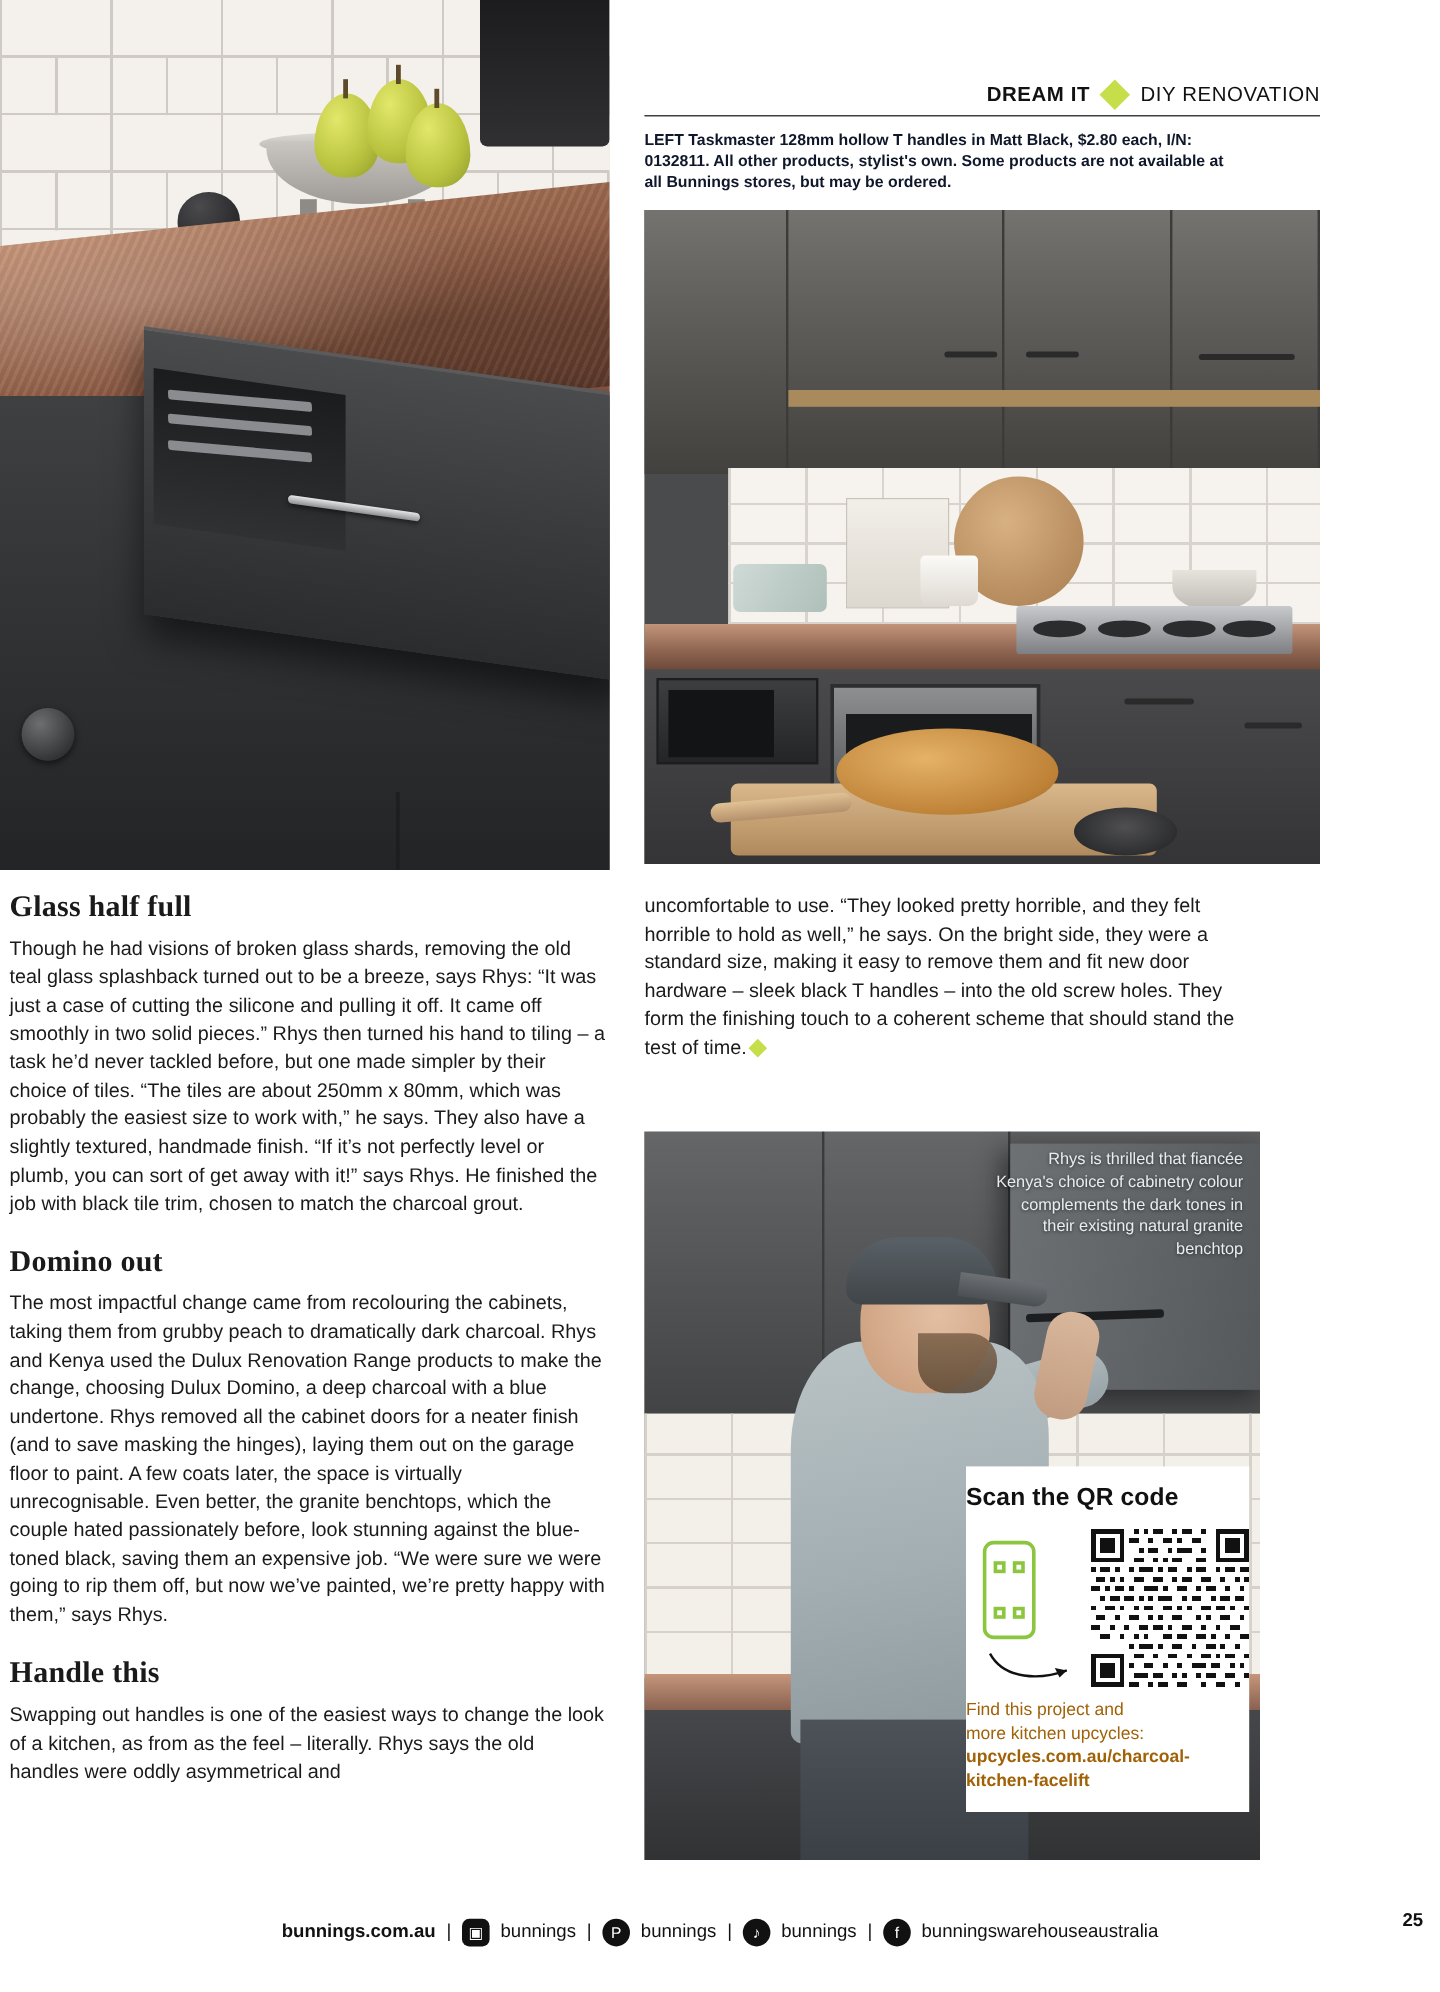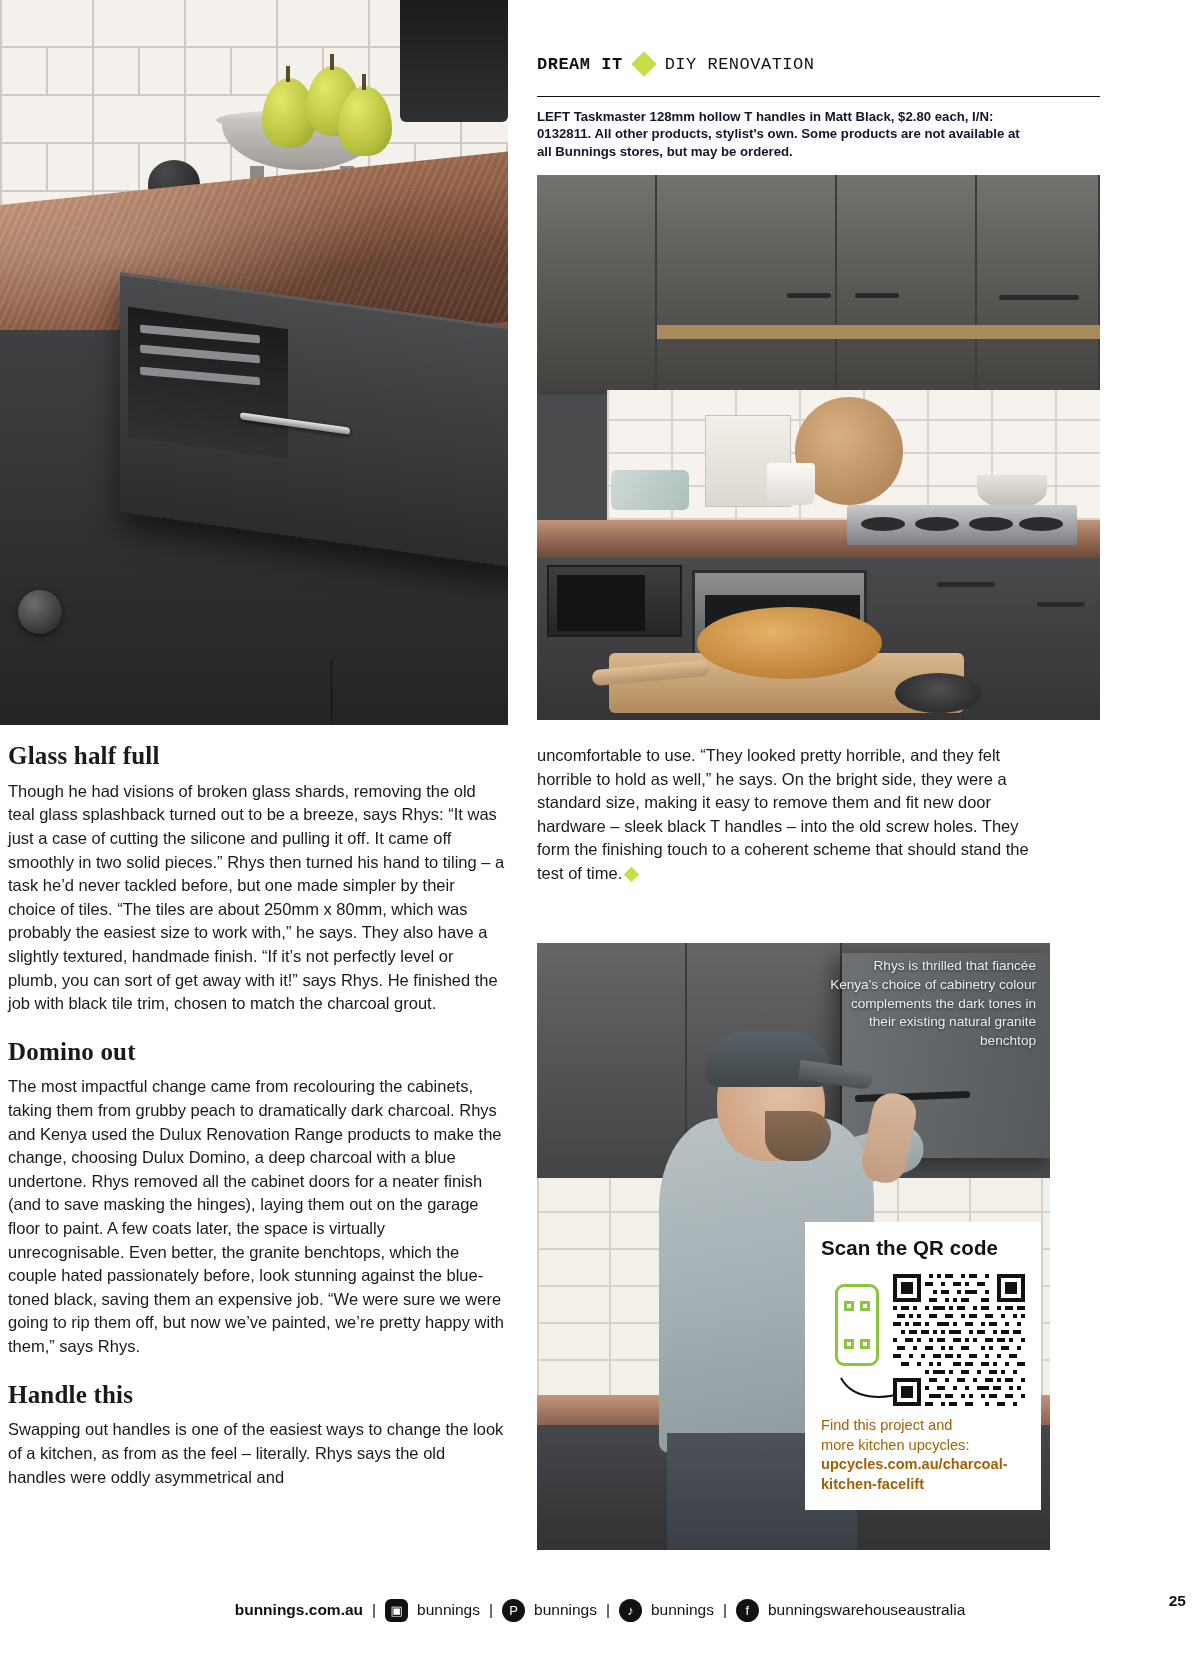--- a/index.html
+++ b/index.html
@@ -204,22 +204,22 @@
     position:absolute; left:55px; top:490px; width:118px; height:16px;
     background: linear-gradient(180deg,#e0c195,#b5906a); border-radius:8px; transform:rotate(-5deg);
   }
   .pr-pan{
     position:absolute; left:358px; top:498px; width:86px; height:40px;
     background: radial-gradient(ellipse at 50% 40%, #4f4f51, #1f2022); border-radius:50%;
   }
 
   
   .header-strip {
-    position:absolute; left:537px; top:50px; width:563px; height:28px;
-    display:flex; align-items:center; justify-content:flex-start; gap:12px;font-family:Liberation Mono, monospace;
+    position:absolute; left:537px; top:65px; width:563px; height:28px;
+    display:flex; align-items:center; justify-content:flex-end; gap:12px;
   }
   .hdr-dream { font-weight:bold; font-size:17px; letter-spacing:.5px; color:#111; }
   .hdr-diamond { width:18px; height:18px; background:#c6de4a; transform:rotate(45deg); }
   .hdr-diy { font-size:17px; letter-spacing:.5px; color:#111; }
   .hdr-rule { position:absolute; left:537px; top:96px; width:563px; height:1px; background:#111; }
 
   .caption {
     position:absolute; left:537px; top:108px; width:500px;
     font-size:13.2px; line-height:1.32; color:#0f172a; font-weight:600;
   }
@@ -312,21 +312,21 @@
 
   .photo-note {
     position:absolute; right: 14px; top: 14px; width: 212px;
     color: #e9edef; font-size: 13.6px; line-height: 1.38; text-align: right;
     text-shadow: 0 1px 3px rgba(0,0,0,.6);
   }
 
   
   .qr-card {
     position:absolute; left: 805px; top: 1222px; width: 236px; height: 288px;
-    background: #ffffff; padding: 14px 16px;
+    background: #ffffff; padding: 14px 0;
   }
   .qr-title { font-size: 20.5px; font-weight: bold; color:#111; margin-bottom: 10px; letter-spacing:.1px;}
   .qr-area { position:relative; height: 140px; }
   .phone-icon {
     position:absolute; left:14px; top:14px; width:44px; height:82px;
     border:3px solid #8cc63f; border-radius:9px; background:#fff;
   }
   .phone-icon span {
     position:absolute; width:10px; height:10px; border:3px solid #8cc63f;
   }

